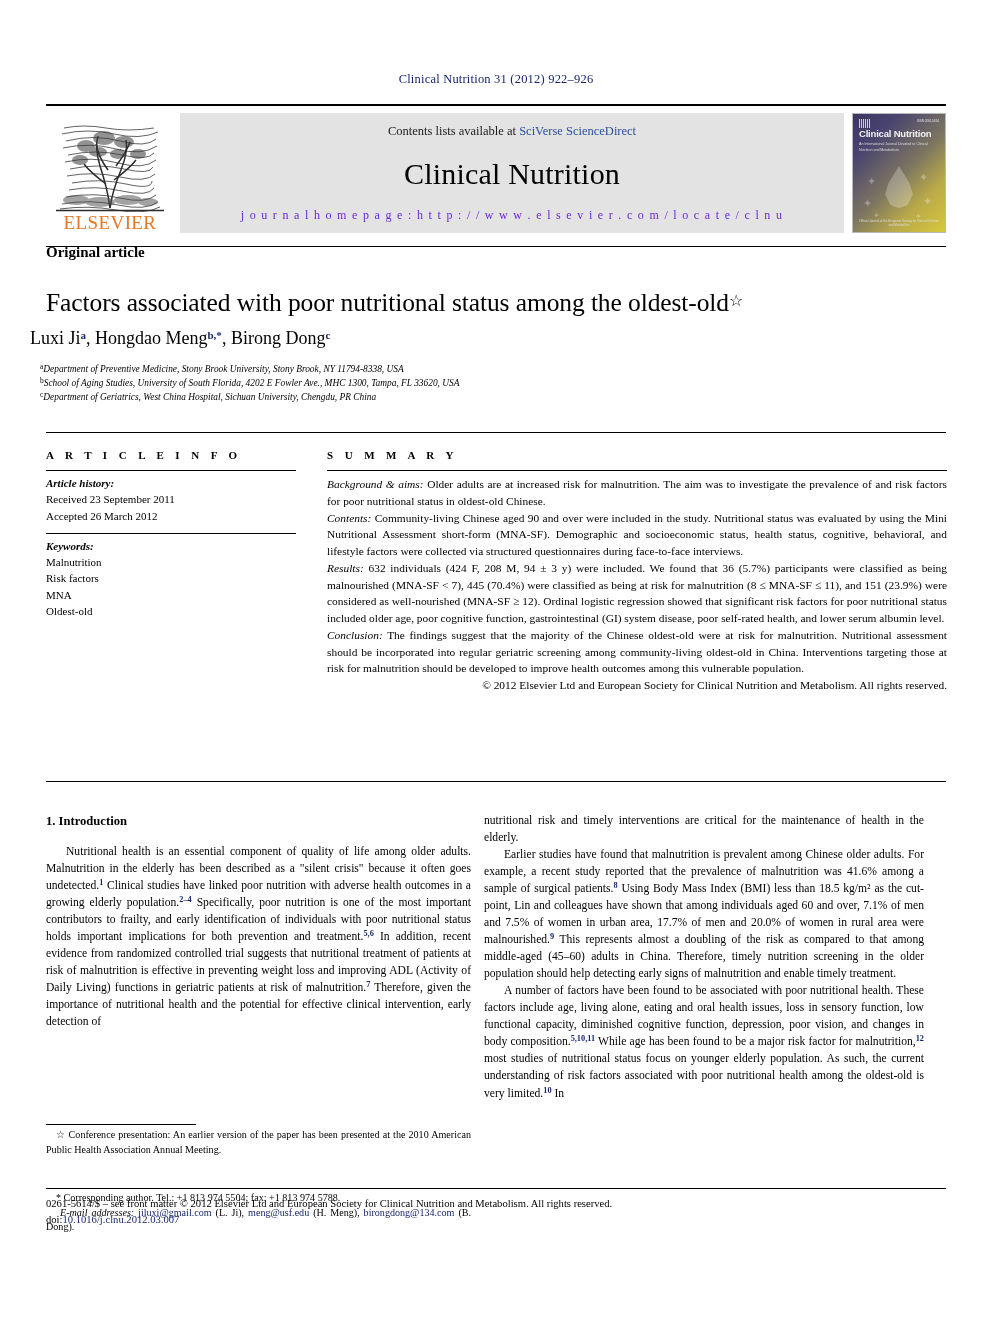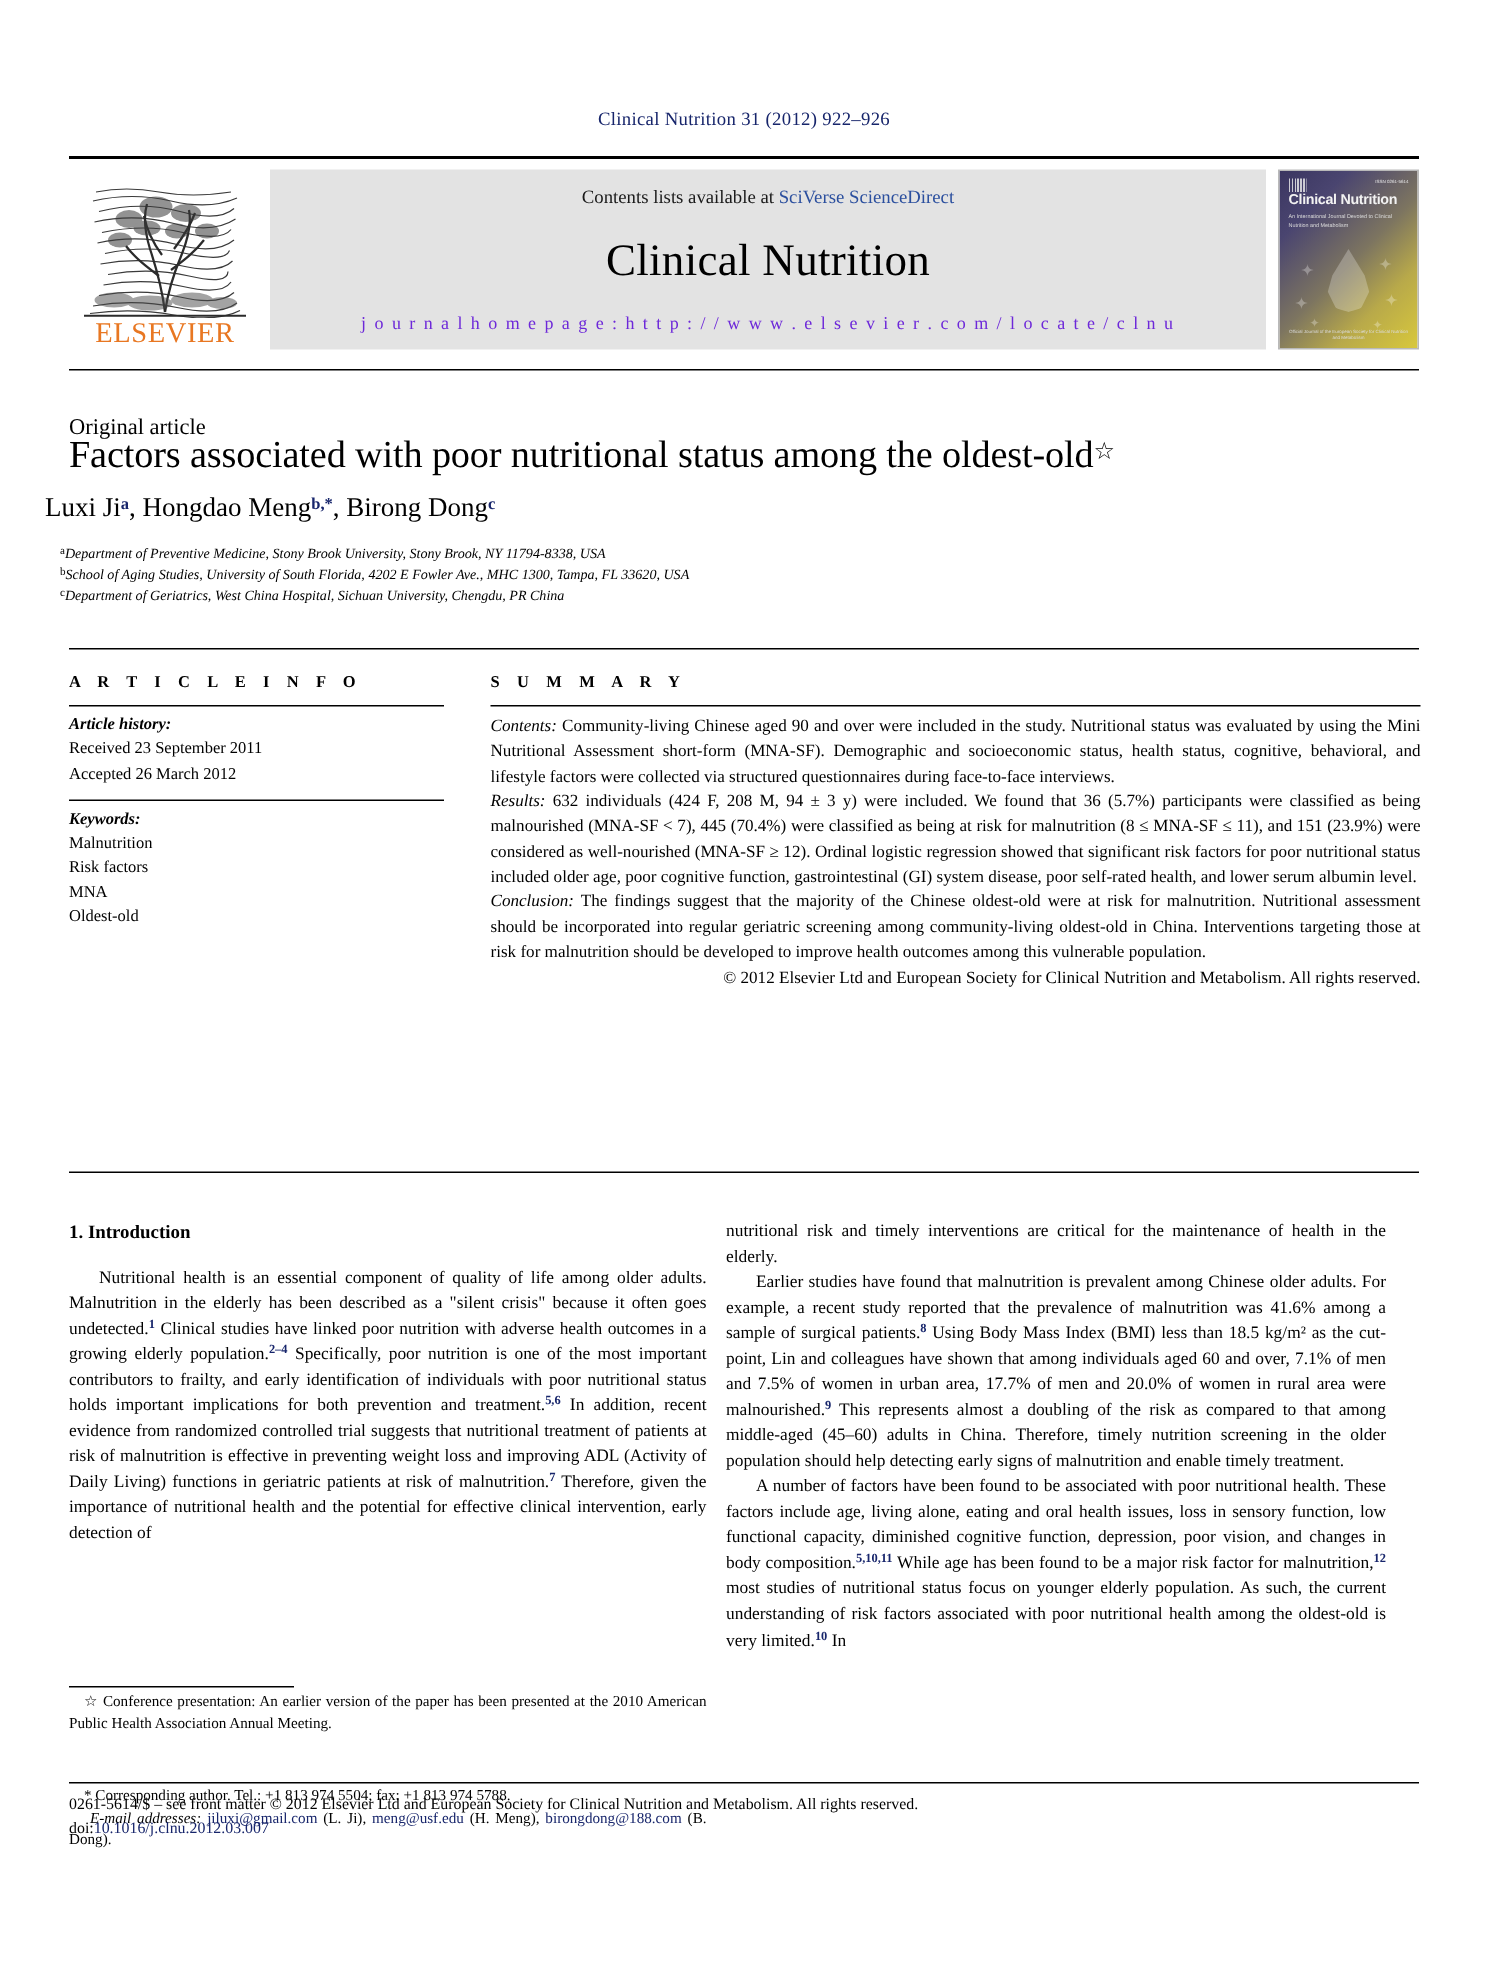--- a/index.html
+++ b/index.html
@@ -106,22 +106,23 @@
   }
   .cover-foot {
     position:absolute; bottom:5px; left:5px; right:5px;
     font-family:"Liberation Sans",sans-serif; font-size:3px; color:#dcdcdc; text-align:center;
   }
   .cover-star { position:absolute; color:rgba(255,255,255,.30); font-size:11px; line-height:1;}
 
   
   .artrule { position:absolute; left:46px; width:900px; border-top:1.4px solid #000; }
   .kind {
-    position:absolute; top:277px; left:46px;
+    position:absolute; top:244px; left:46px;
     font-size: 15px;
+    font-weight: bold;
   }
   .title {
     position:absolute; top:289px; left:46px; width:900px;
     font-size: 25.5px; line-height: 1.12;
     letter-spacing: -.1px;
   }
   .title .dagger { font-size: 16px; vertical-align: 5px; }
   .authors {
     position:absolute; top:328px; left:30px; width:900px;
     font-size: 18px;
@@ -309,20 +310,21 @@
       <div>Malnutrition</div>
       <div>Risk factors</div>
       <div>MNA</div>
       <div>Oldest-old</div>
     </div>
   </div>
 
   <div class="sum-col">
     <div class="info-rule"></div>
     <div class="sum-body">
+      <p><span class="lbl">Background &amp; aims:</span><span> Older adults are at increased risk for malnutrition. The aim was to investigate the prevalence of and risk factors for poor nutritional status in oldest-old Chinese.</span></p>
       <p><span class="lbl">Contents:</span><span> Community-living Chinese aged 90 and over were included in the study. Nutritional status was evaluated by using the Mini Nutritional Assessment short-form (MNA-SF). Demographic and socioeconomic status, health status, cognitive, behavioral, and lifestyle factors were collected via structured questionnaires during face-to-face interviews.</span></p>
       <p><span class="lbl">Results:</span><span> 632 individuals (424 F, 208 M, 94 ± 3 y) were included. We found that 36 (5.7%) participants were classified as being malnourished (MNA-SF &lt; 7), 445 (70.4%) were classified as being at risk for malnutrition (8 ≤ MNA-SF ≤ 11), and 151 (23.9%) were considered as well-nourished (MNA-SF ≥ 12). Ordinal logistic regression showed that significant risk factors for poor nutritional status included older age, poor cognitive function, gastrointestinal (GI) system disease, poor self-rated health, and lower serum albumin level.</span></p>
       <p><span class="lbl">Conclusion:</span><span> The findings suggest that the majority of the Chinese oldest-old were at risk for malnutrition. Nutritional assessment should be incorporated into regular geriatric screening among community-living oldest-old in China. Interventions targeting those at risk for malnutrition should be developed to improve health outcomes among this vulnerable population.</span></p>
       <p class="copyline">© 2012 Elsevier Ltd and European Society for Clinical Nutrition and Metabolism. All rights reserved.</p>
     </div>
   </div>
 
   <div class="artrule" style="top:781px;"></div>
 
   <div class="secnum">1. Introduction</div>
@@ -337,21 +339,21 @@
     <p><span>A number of factors have been found to be associated with poor nutritional health. These factors include age, living alone, eating and oral health issues, loss in sensory function, low functional capacity, diminished cognitive function, depression, poor vision, and changes in body composition.</span><sup>5,10,11</sup> <span>While age has been found to be a major risk factor for malnutrition,</span><sup>12</sup> <span>most studies of nutritional status focus on younger elderly population. As such, the current understanding of risk factors associated with poor nutritional health among the oldest-old is very limited.</span><sup>10</sup> <span>In</span></p>
   </div>
 
   <div class="fnrule"></div>
   <div class="footnotes">
     <p style="text-indent:10px;"><span class="mark">☆</span><span> Conference presentation: An earlier version of the paper has been presented at the 2010 American Public Health Association Annual Meeting.</span></p>
     <p style="text-indent:10px;margin-top:34px;"><span class="mark">*</span><span> Corresponding author. Tel.: +1 813 974 5504; fax: +1 813 974 5788.</span></p>
     <p style="text-indent:14px;"><span class="ital">E-mail addresses:</span>
       <span class="lnk">jiluxi@gmail.com</span> <span>(L. Ji)</span>,
       <span class="lnk">meng@usf.edu</span> <span>(H. Meng)</span>,
-      <span class="lnk">birongdong@188.com</span> <span>(B. Dong)</span>.
+      <span class="lnk">birongdong@134.com</span> <span>(B. Dong)</span>.
     </p>
   </div>
 
   <div class="artrule" style="top:1188px;"></div>
   <div class="imprint">
     <div>0261-5614/$ – see front matter © 2012 Elsevier Ltd and European Society for Clinical Nutrition and Metabolism. All rights reserved.</div>
     <div><span>doi:</span><span class="doi">10.1016/j.clnu.2012.03.007</span></div>
   </div>
 
 </div>

